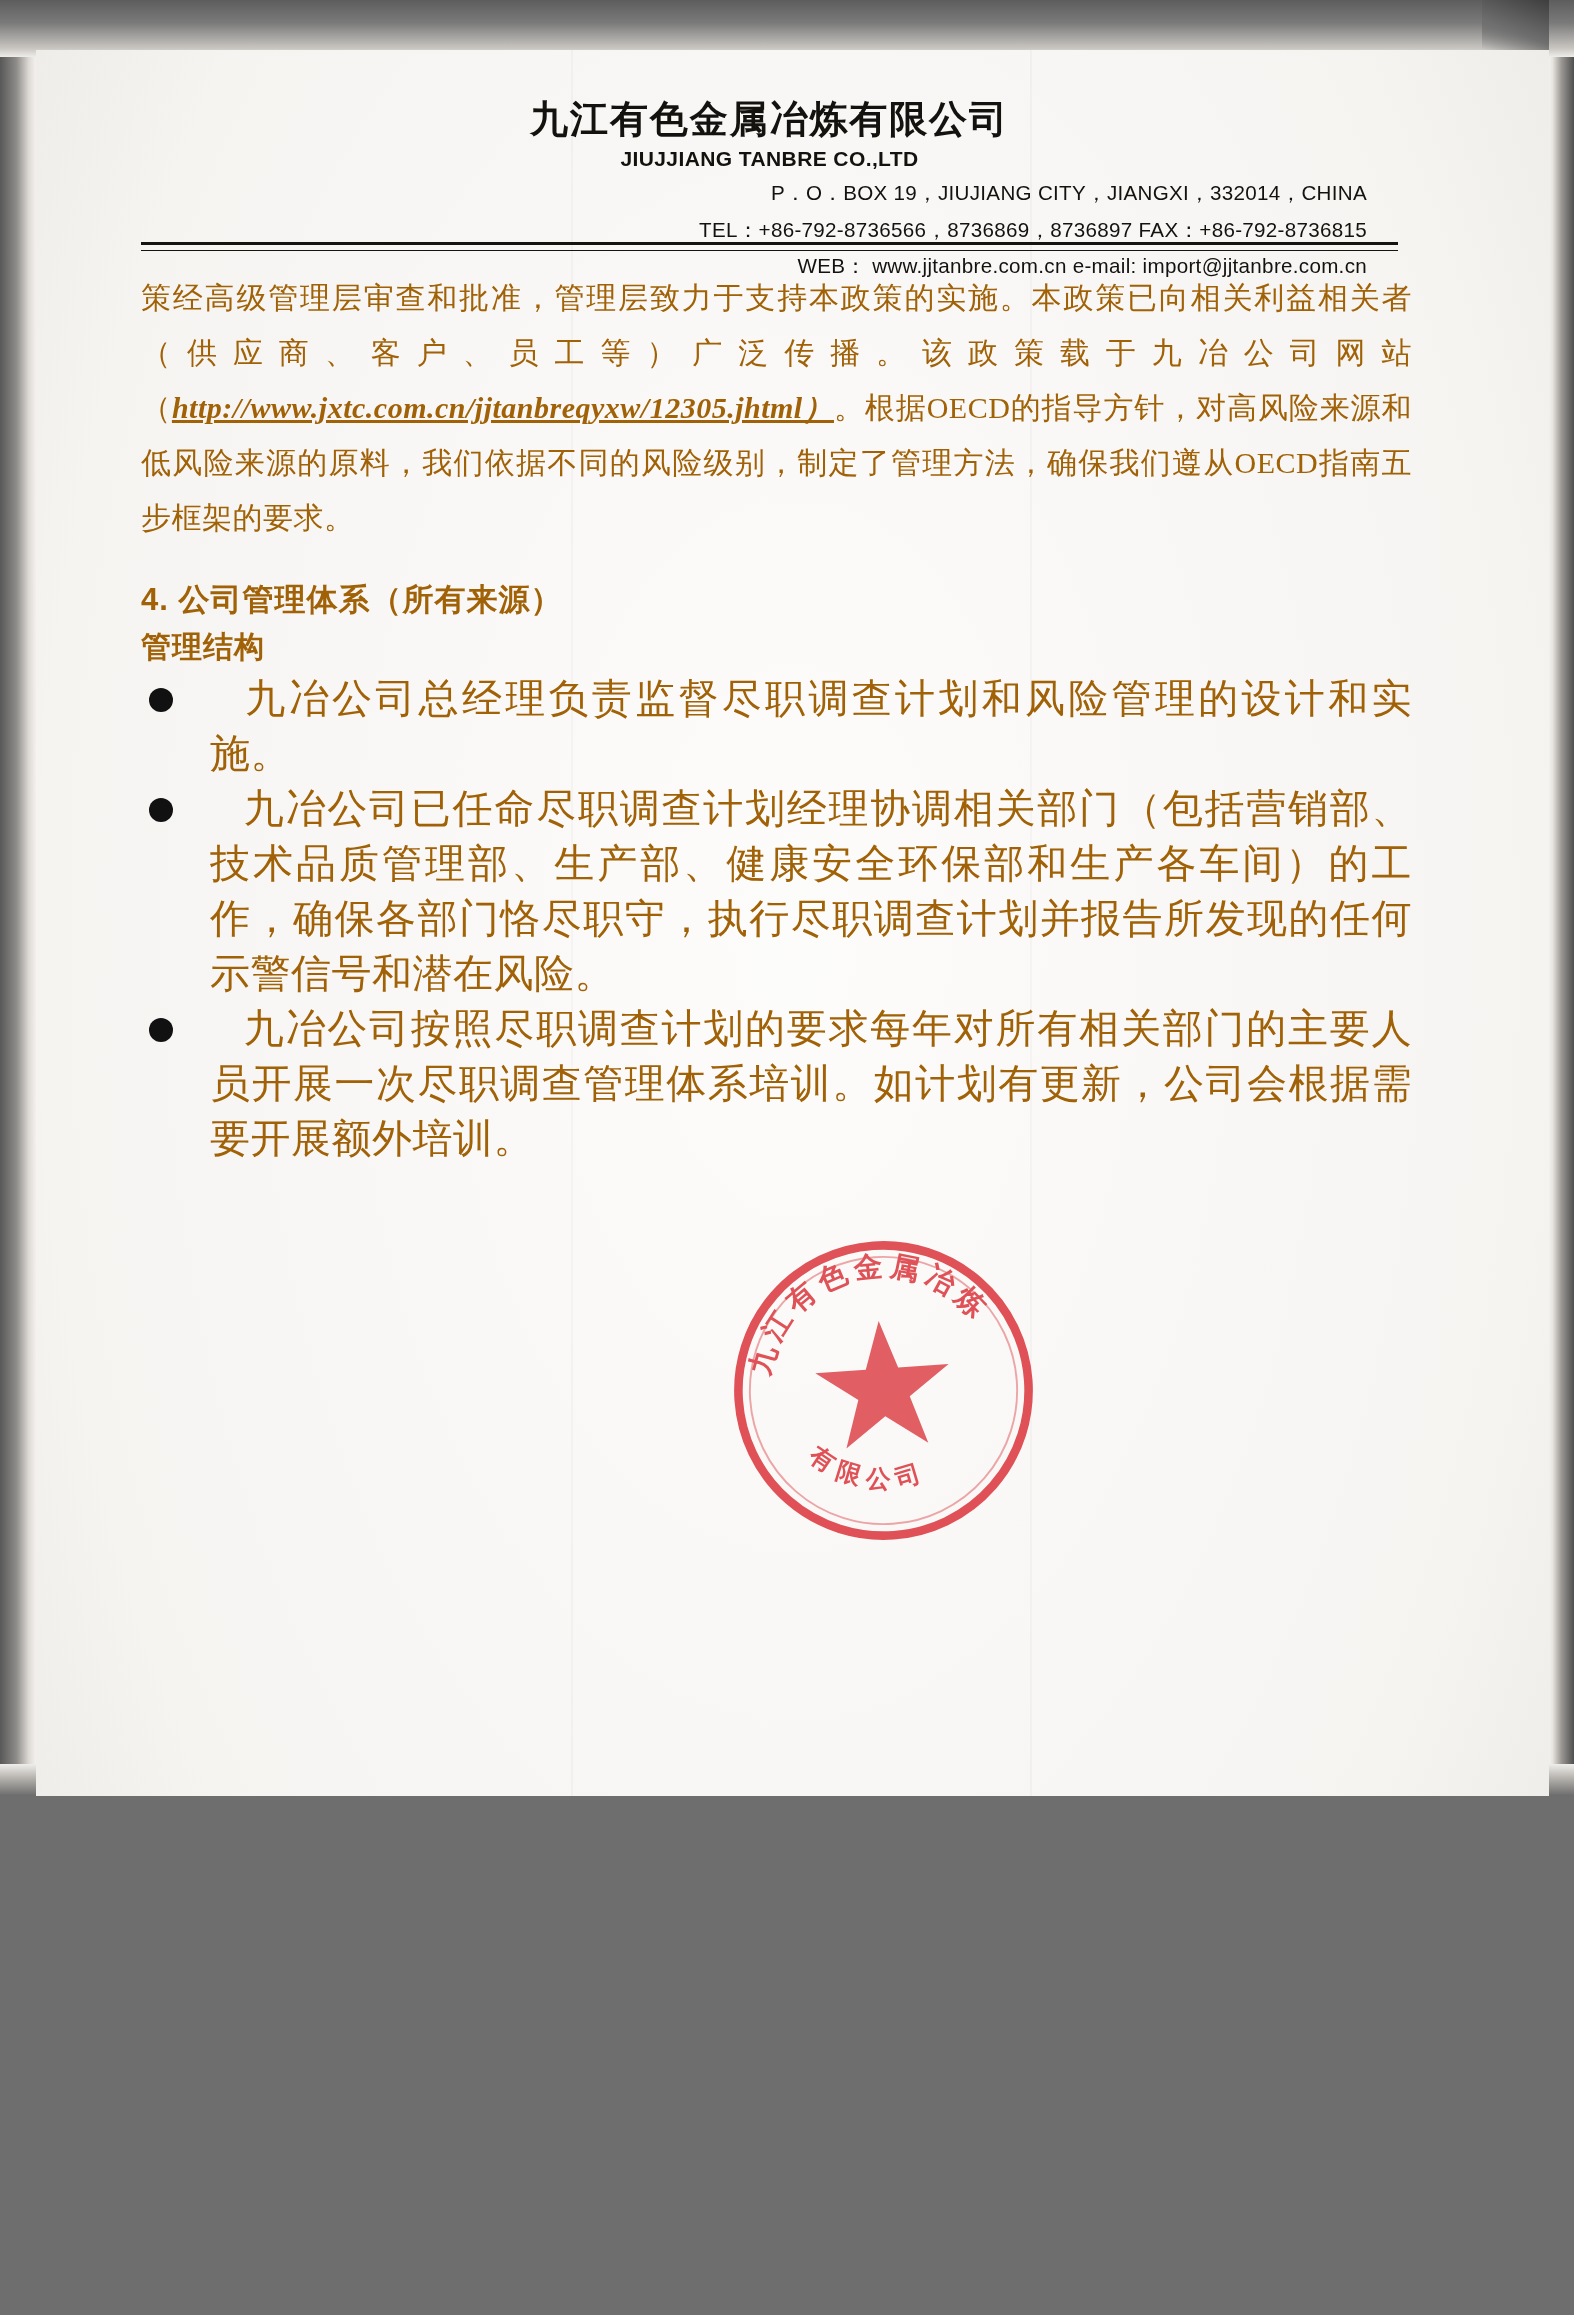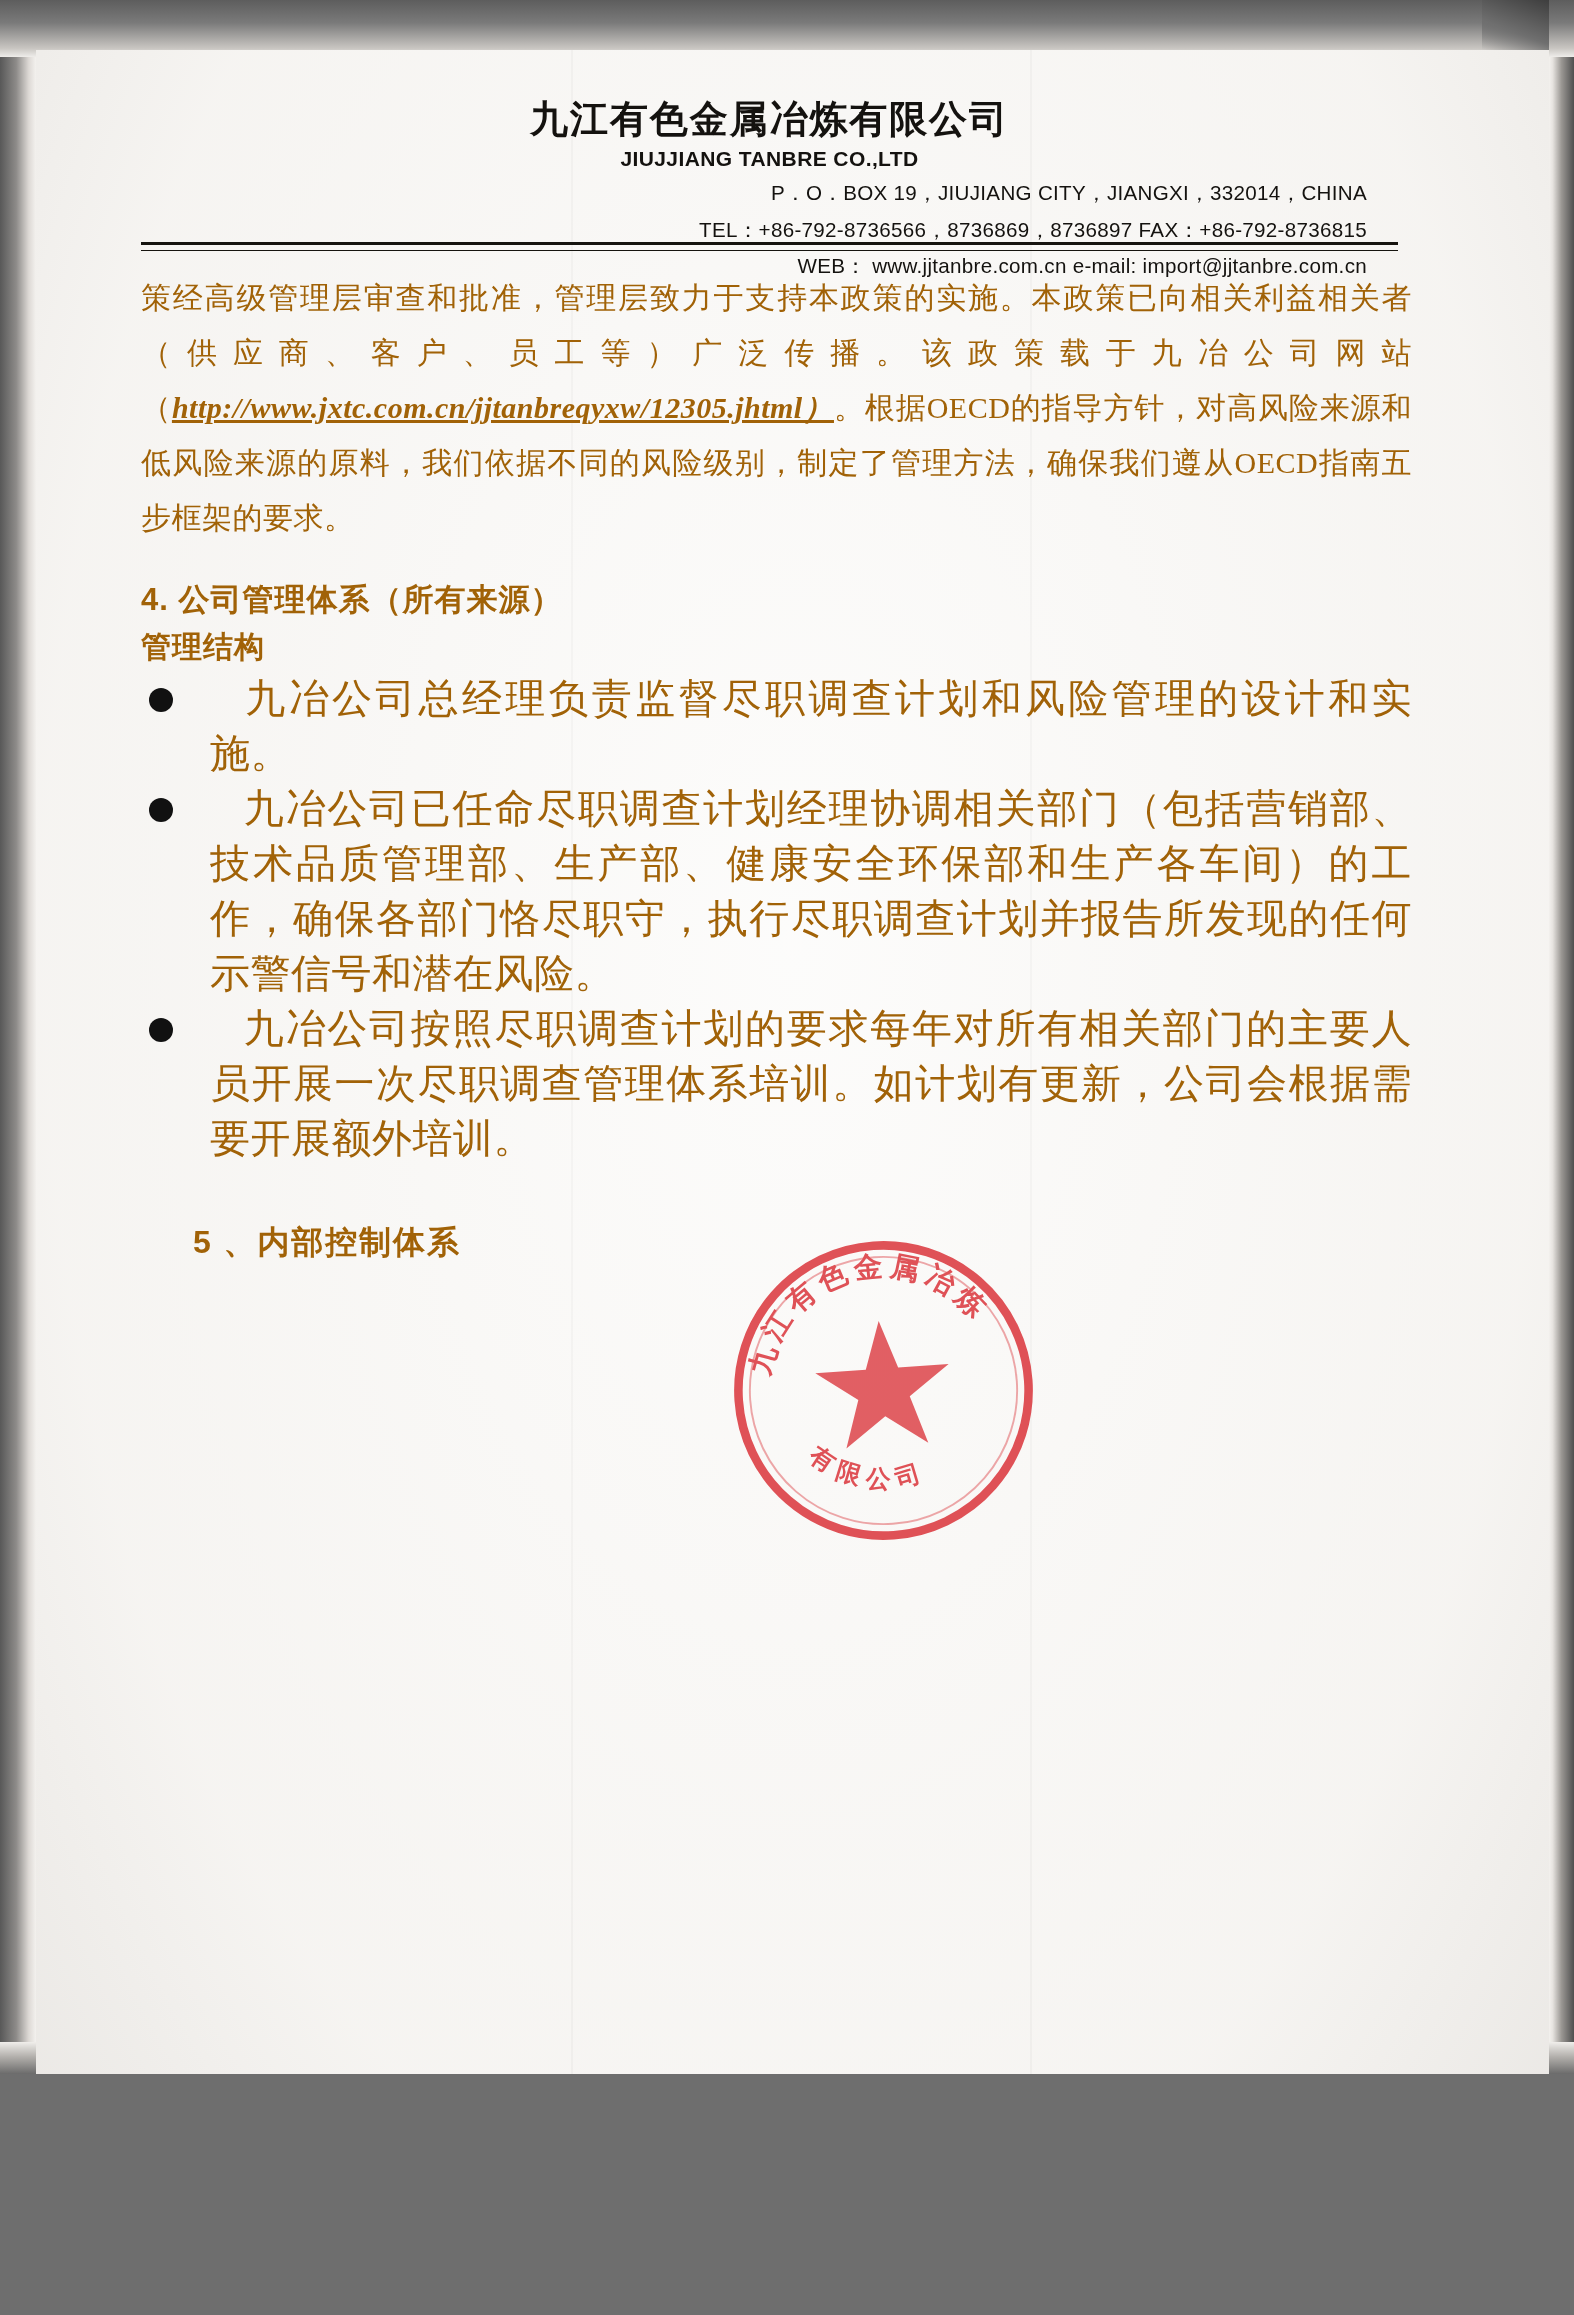--- a/index.html
+++ b/index.html
@@ -6,21 +6,21 @@
     margin: 0;
     padding: 0;
     background: #6e6e6e;
   }
   body {
     font-family: "Liberation Sans", sans-serif;
   }
   .page {
     position: relative;
     width: 1574px;
-    height: 2074px;
+    height: 1796px;
     background: #f3f1ee;
     overflow: hidden;
   }
   
   .scan-top-band {
     position: absolute;
     left: 0; top: 0;
     width: 1574px; height: 57px;
     background: linear-gradient(180deg,#5d5d5d 0%, #7a7a7a 40%, #c9c6c2 85%, #efedea 100%);
   }
@@ -250,21 +250,20 @@
       <li>
         <span class="dot"></span>
         <span class="li-indent"></span><span>九冶公司已任命尽职调查计划经理协调相关部门（包括营销部、技术品质管理部、生产部、健康安全环保部和生产各车间）的工作，确保各部门恪尽职守，执行尽职调查计划并报告所发现的任何示警信号和潜在风险。</span>
       </li>
       <li>
         <span class="dot"></span>
         <span class="li-indent"></span><span>九冶公司按照尽职调查计划的要求每年对所有相关部门的主要人员开展一次尽职调查管理体系培训。如计划有更新，公司会根据需要开展额外培训。</span>
       </li>
     </ul>
 
-    <div class="h-sec2">5 、内部控制体系</div>
 
   </div>
 
   <div class="seal">
     <svg width="315" height="315" viewBox="0 0 330 330" xmlns="http://www.w3.org/2000/svg">
       <circle cx="165" cy="165" r="152" fill="none" stroke="#d8232a" stroke-width="9"></circle>
       <circle cx="165" cy="165" r="140" fill="none" stroke="#d8232a" stroke-width="2" opacity="0.5"></circle>
       <polygon points="165,92 182,142 235,142 192,173 208,223 165,192 122,223 138,173 95,142 148,142" fill="#d8232a" opacity="0.92"></polygon>
       <path id="sealArc" d="M 45 165 A 120 120 0 0 1 285 165" fill="none"></path>
       <text font-family="'Liberation Serif', serif" font-size="30" font-weight="bold" fill="#d8232a" letter-spacing="6">

